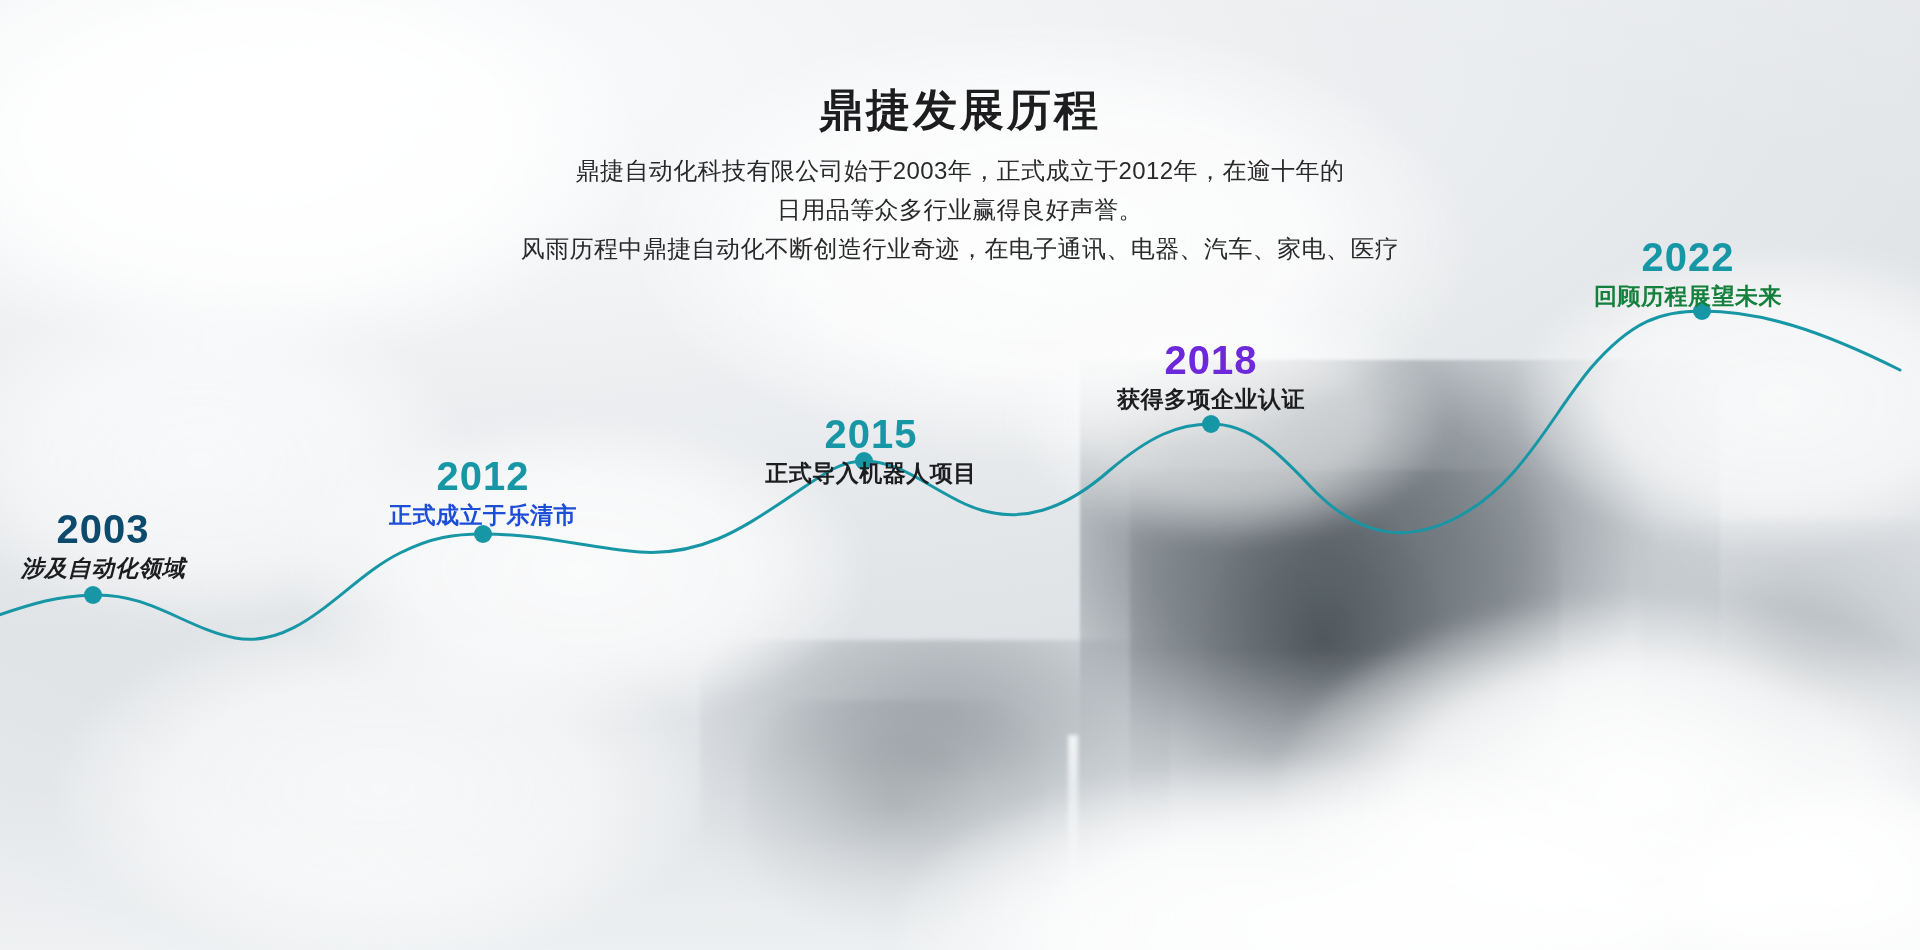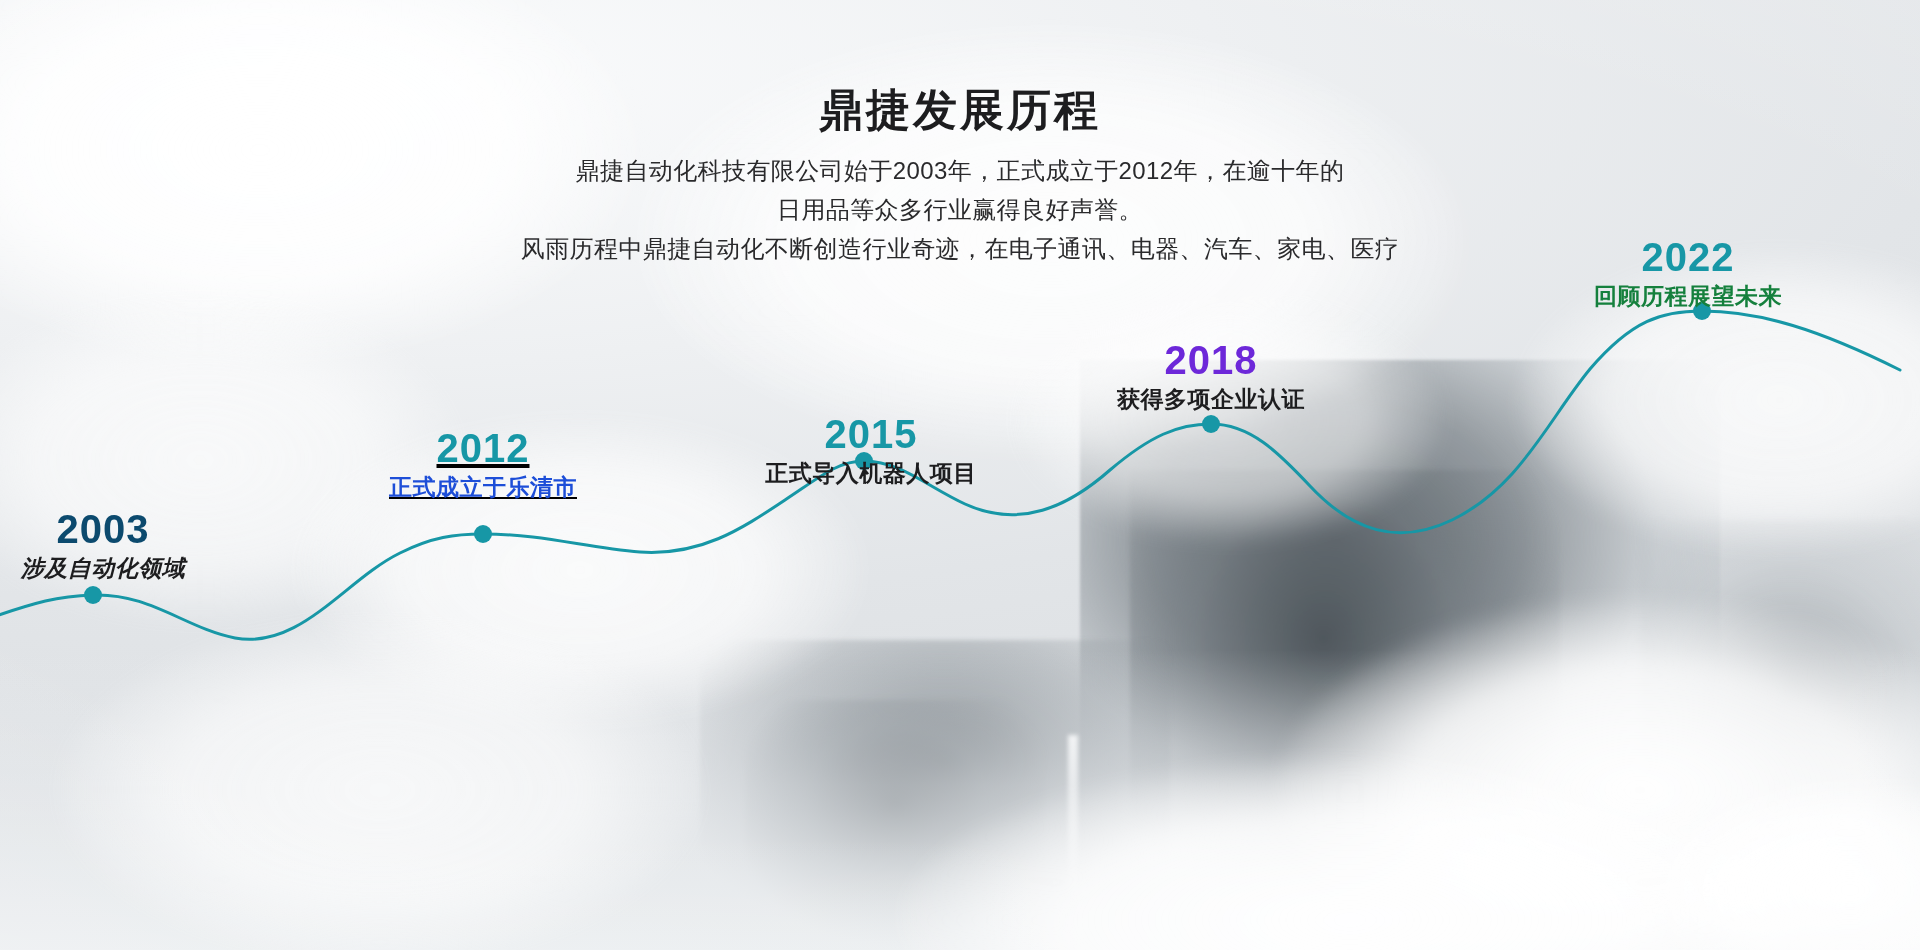--- a/index.html
+++ b/index.html
@@ -214,21 +214,21 @@
         <circle cx="1211" cy="424" r="9" fill="#1797a6"></circle>
         <circle cx="1702" cy="311" r="9" fill="#1797a6"></circle>
       </g>
   </svg>
 
   <div id="milestone-layer">
       <div class="milestone" style="left: 103px; top: 508px;">
         <div class="milestone-year" style="color: #0c4a6e;">2003</div>
         <div class="milestone-label" style="color: rgb(29, 29, 31); font-style: italic;">涉及自动化领域</div>
       </div>
-      <div class="milestone" style="left: 483px; top: 427px; text-decoration: underline;">
+      <div class="milestone" style="left: 483px; top: 455px;">
         <div class="milestone-year" style="color: rgb(23, 151, 166);">2012</div>
         <div class="milestone-label" style="color: #1d4ed8;">正式成立于乐清市</div>
       </div>
       <div class="milestone" style="left: 871px; top: 369px; margin-top: 44px;">
         <div class="milestone-year" style="color: rgb(23, 151, 166);">2015</div>
         <div class="milestone-label" style="color: rgb(29, 29, 31);">正式导入机器人项目</div>
       </div>
       <div class="milestone" style="left: 1211px; top: 339px;">
         <div class="milestone-year" style="color: #6d28d9;">2018</div>
         <div class="milestone-label" style="color: rgb(29, 29, 31); font-family: Liberation Serif, serif;">获得多项企业认证</div>

